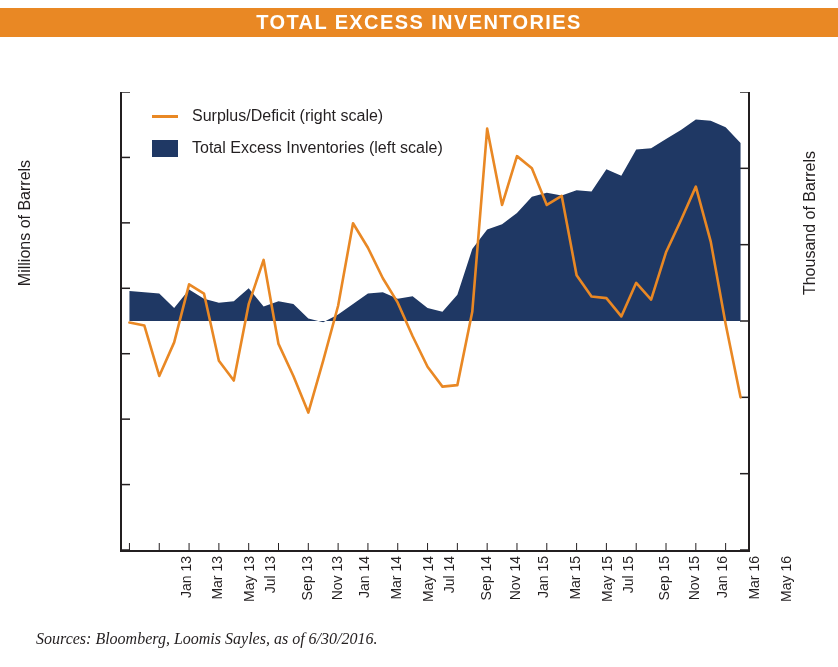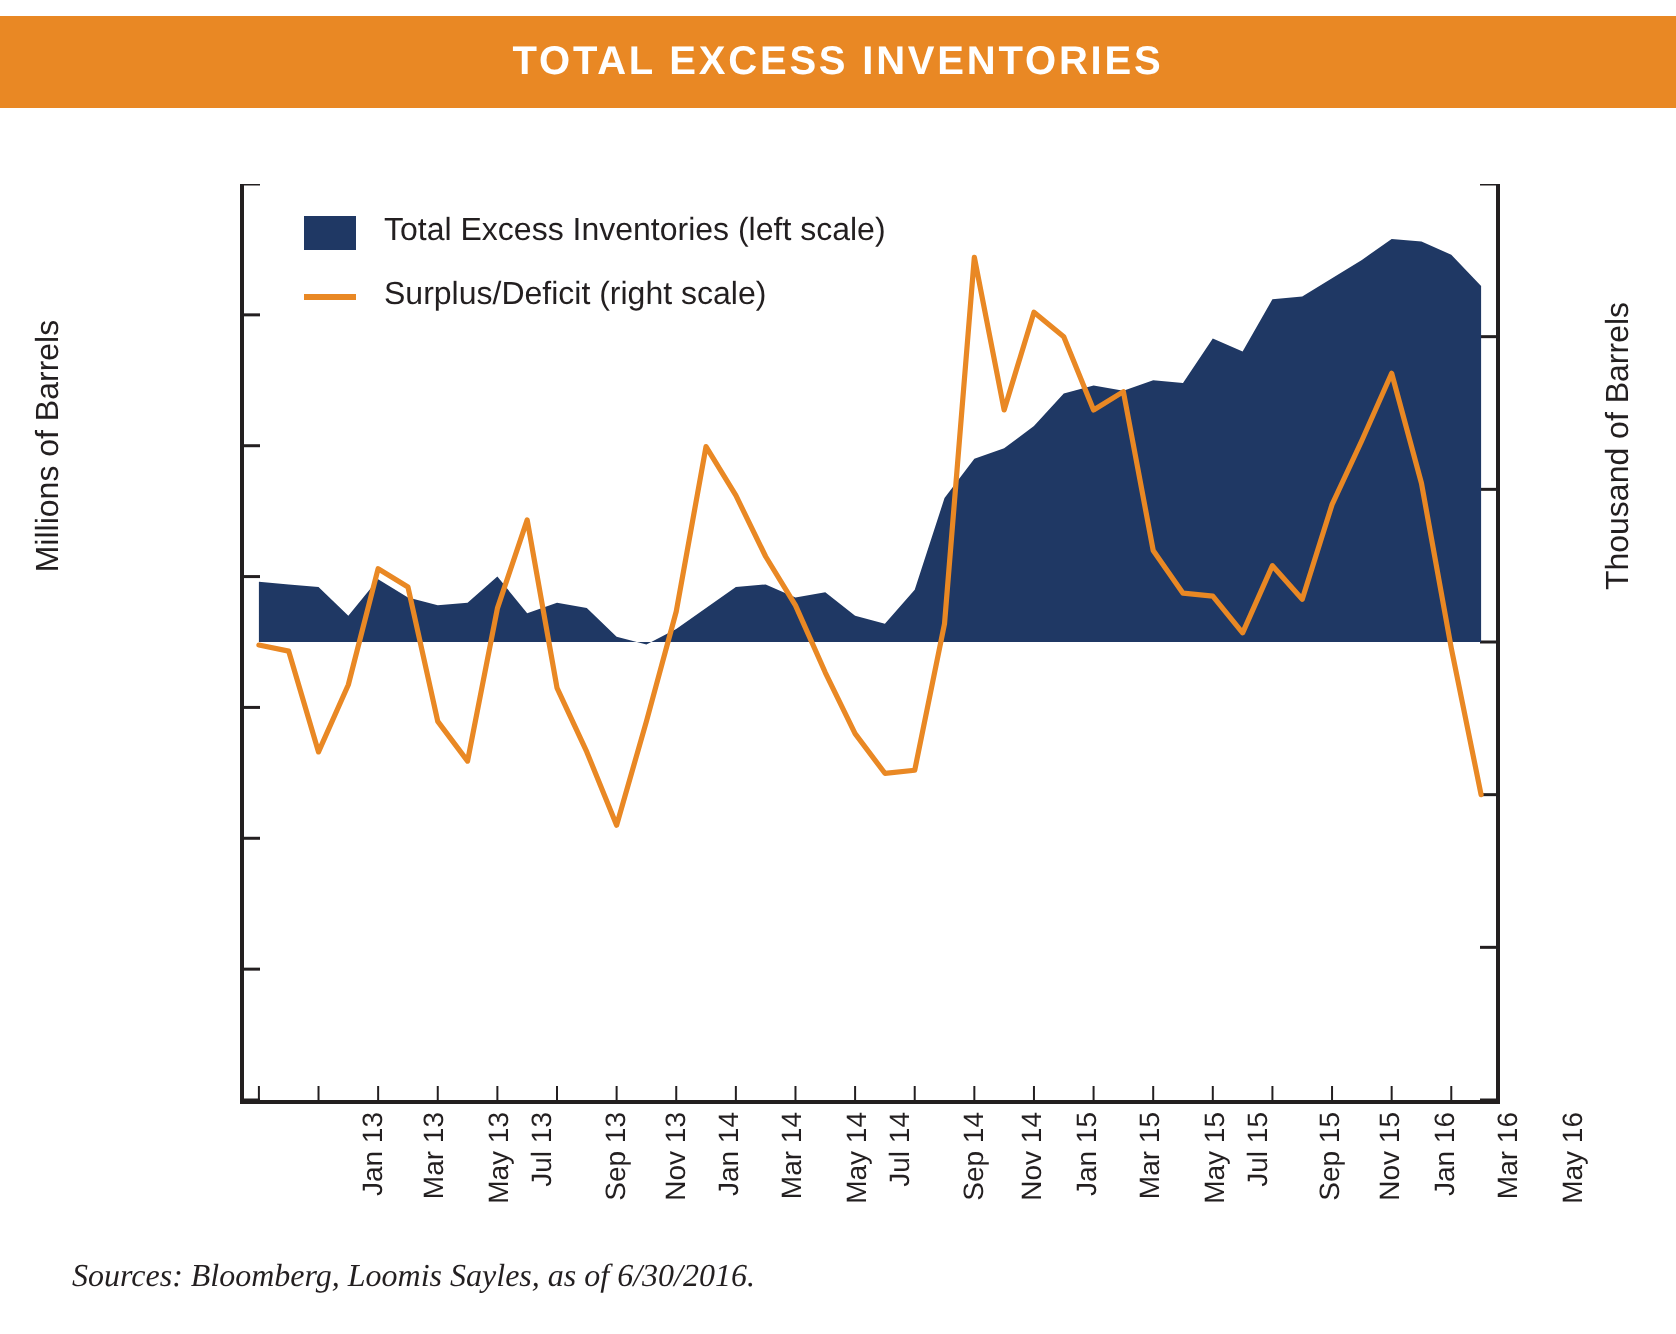--- a/index.html
+++ b/index.html
@@ -17,21 +17,21 @@
     position: relative;
     width: 838px;
     height: 667px;
   }
   
   #title-bar {
     position: absolute;
     left: 0;
     top: 8px;
     width: 838px;
-    height: 46px;
+    height: 29px;
     background: #e98824;
     display: flex;
     align-items: center;
     justify-content: center;
   }
   #title-text {
     color: #ffffff;
     font-size: 20px;
     font-weight: bold;
     letter-spacing: 1.4px;
@@ -213,25 +213,25 @@
           <div class="x-tick-label" style="left: 490.4px; top: 464px;">Sep 15</div>
           <div class="x-tick-label" style="left: 520.2px; top: 464px;">Nov 15</div>
           <div class="x-tick-label" style="left: 550px; top: 464px;">Jan 16</div>
           <div class="x-tick-label" style="left: 579.8px; top: 464px;">Mar 16</div>
           <div class="x-tick-label" style="left: 609.6px; top: 464px;">May 16</div>
         </div>
     </div>
 
     <div id="legend">
       <div class="legend-row">
+        <span class="legend-swatch-line"></span>
+        <span class="legend-label">Surplus/Deficit (right scale)</span>
+      </div>
+      <div class="legend-row">
         <span class="legend-swatch-bar"></span>
         <span class="legend-label">Total Excess Inventories (left scale)</span>
       </div>
-      <div class="legend-row">
-        <span class="legend-swatch-line"></span>
-        <span class="legend-label">Surplus/Deficit (right scale)</span>
-      </div>
     </div>
   </div>
 
   <div id="source-note">Sources: Bloomberg, Loomis Sayles, as of 6/30/2016.</div>
 
 </div>
 
 </body></html>

